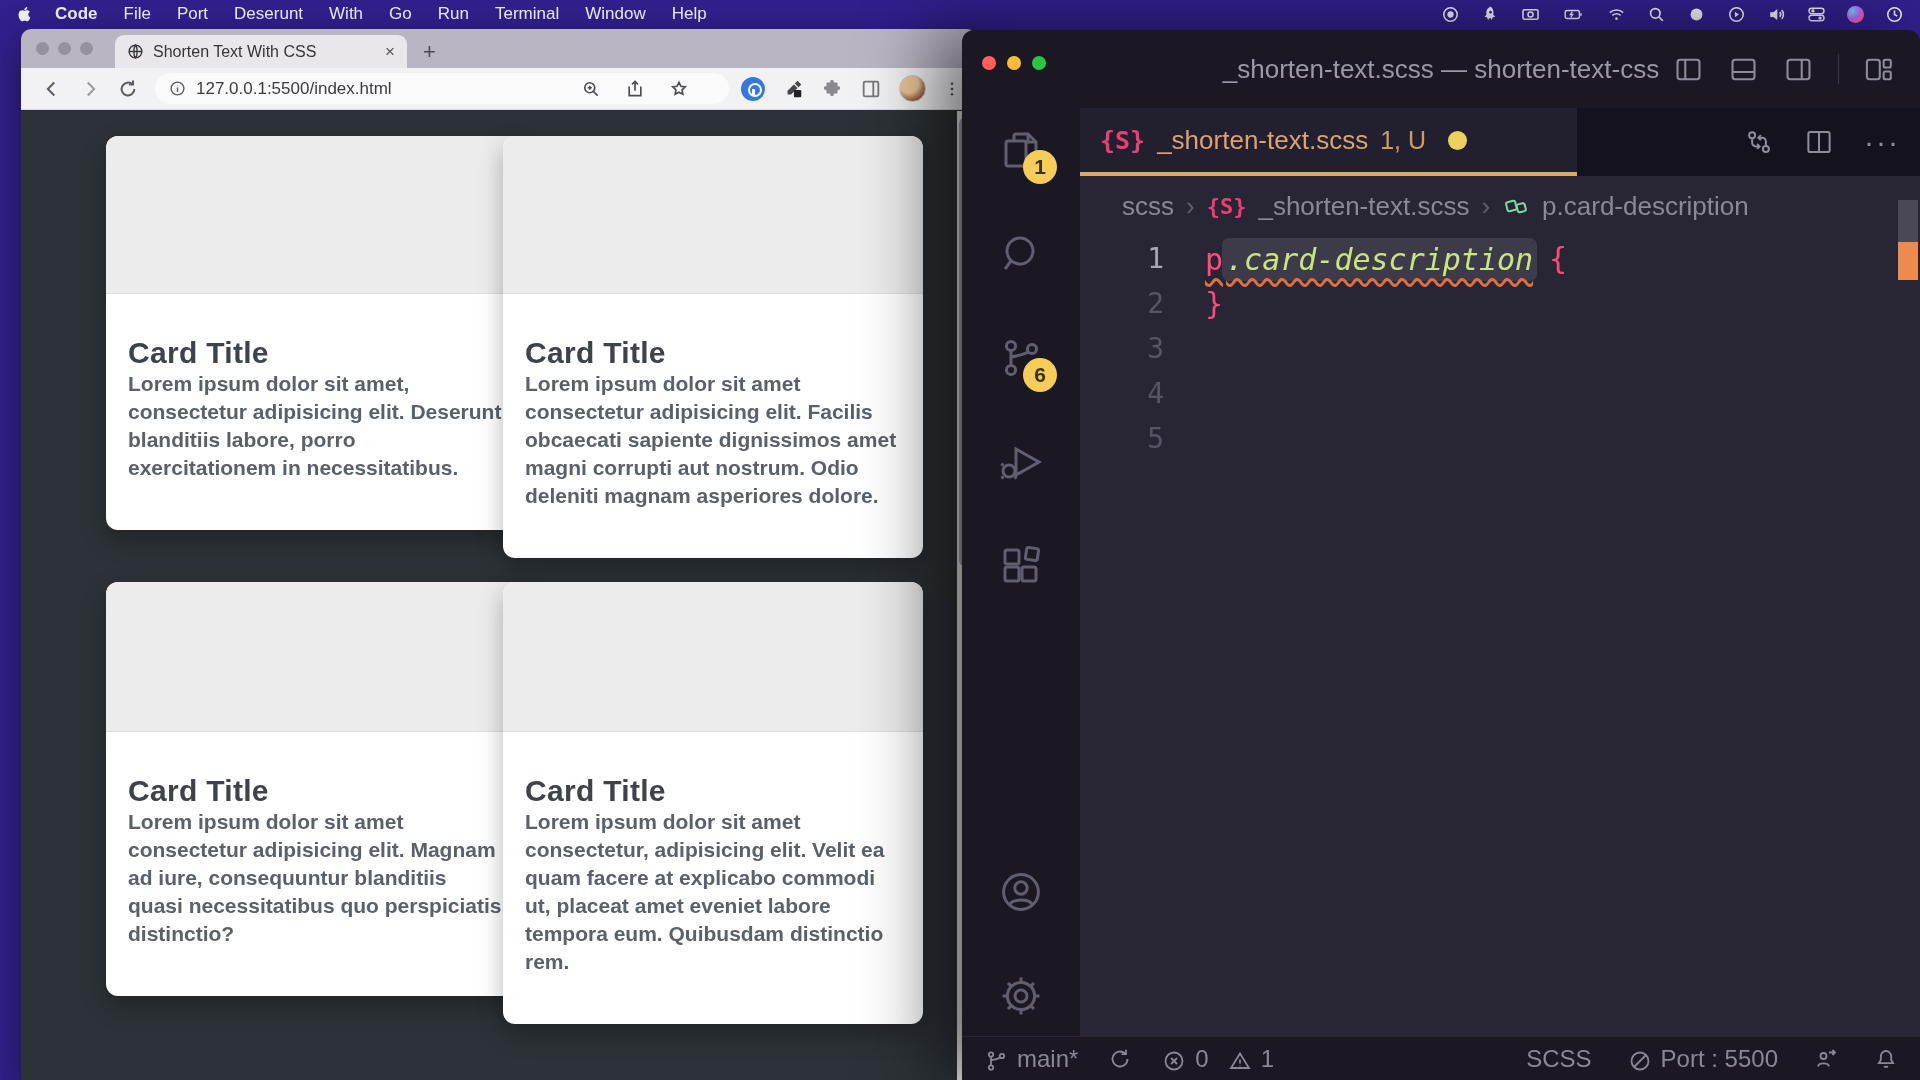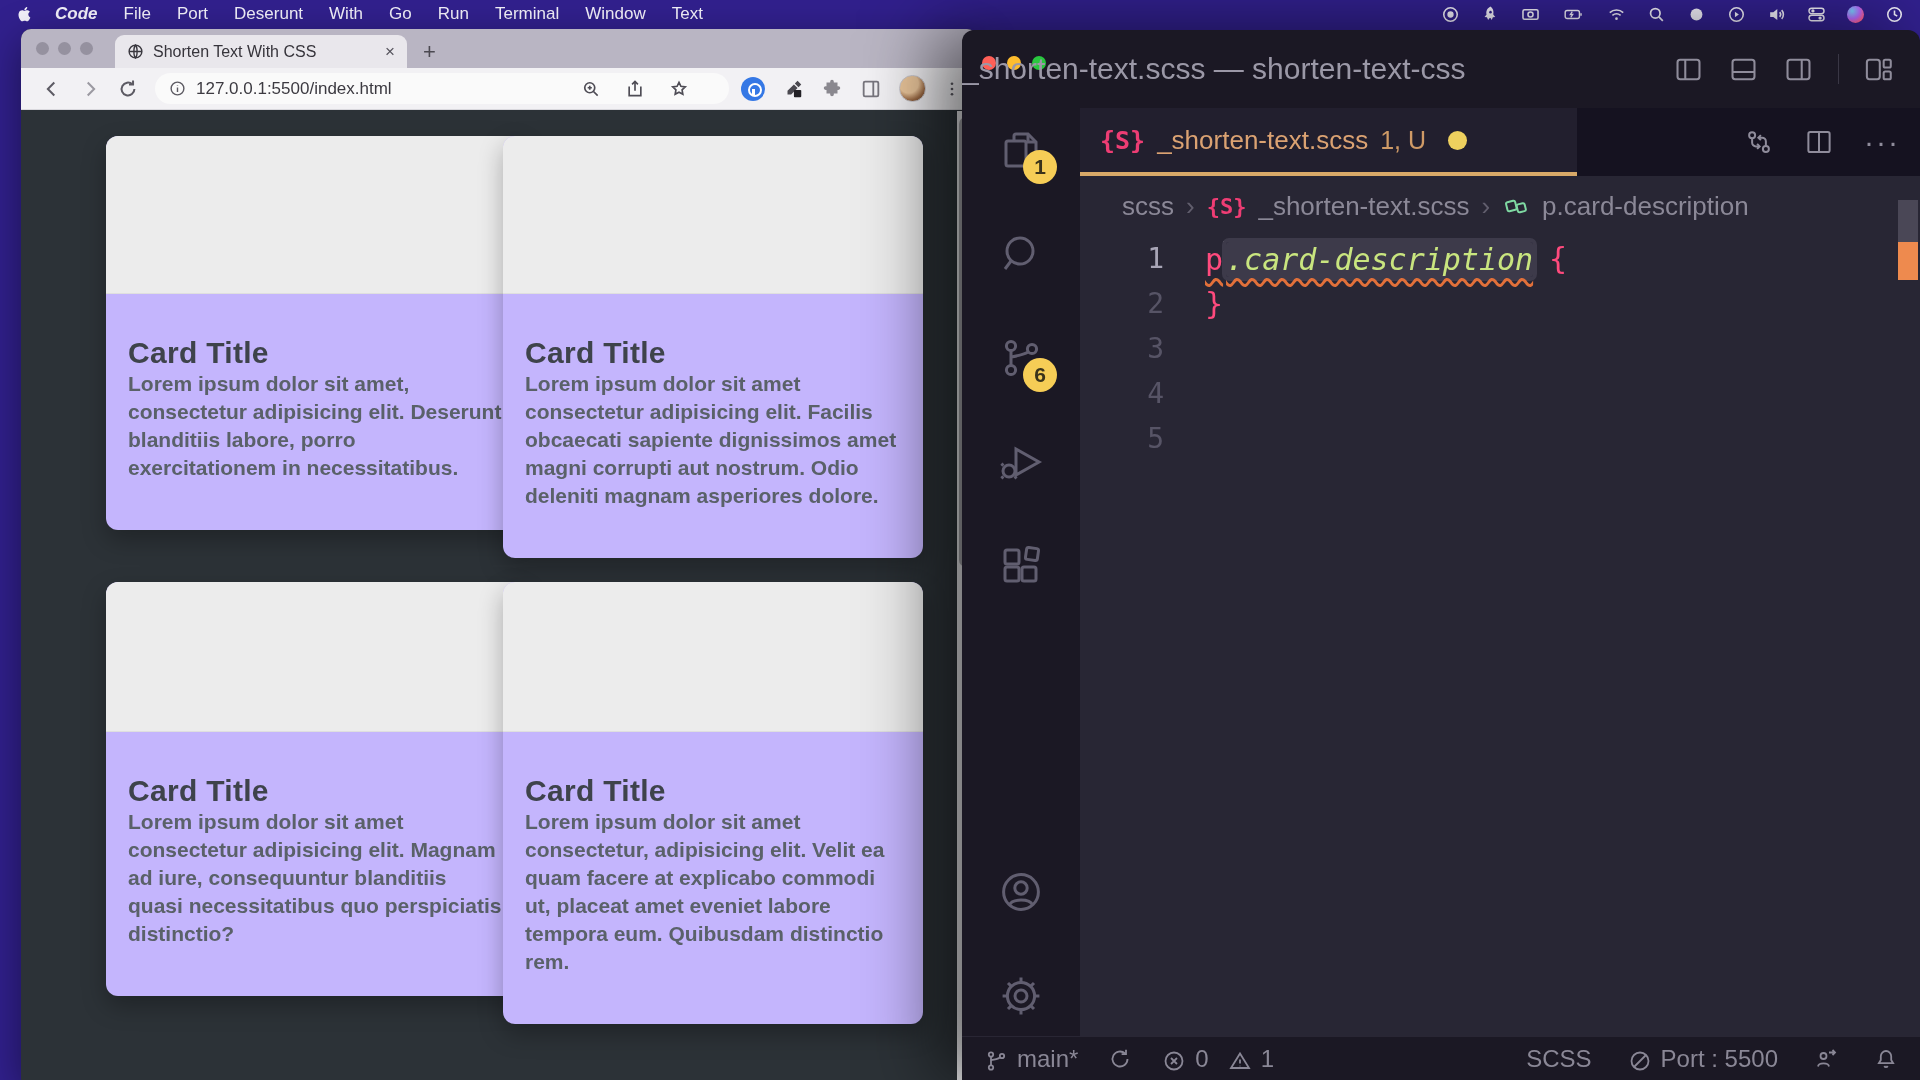--- a/index.html
+++ b/index.html
@@ -4,21 +4,21 @@
 <style>
   * { margin:0; padding:0; box-sizing:border-box; }
   html,body { width:1920px; height:1080px; overflow:hidden; }
   body { font-family:"Liberation Sans", sans-serif; background:#31208d; position:relative; }
   svg { display:block; }
 
   
   .menubar { height:28px; background:#31208d; display:flex; align-items:center; padding:0 16px; color:#f2f0fa; }
   .mb-left { display:flex; align-items:center; gap:4px; }
   .mb-item { font-size:17px; padding:0 11px; color:#f2f0fa; }
-  .mb-item.app { font-weight:700;font-style:italic; }
+  .mb-item.app { font-weight:700; }
   .mb-apple { margin-right:6px; }
   .mb-right { margin-left:auto; display:flex; align-items:center; gap:21px; }
   .mb-ic { width:19px; height:19px; color:#f2f0fa; }
   .siri-orb { width:17px; height:17px; border-radius:50%;
     background:radial-gradient(circle at 30% 30%, #7ad0ff 0%, #b96bff 45%, #ff5f8f 75%, #2e1a6e 100%); }
 
   
   .browser { position:absolute; left:21px; top:29px; width:956px; bottom:0;
     border-radius:10px 10px 0 0; overflow:hidden; box-shadow:0 12px 40px rgba(0,0,0,.45); background:#2c3237; }
   .tabstrip { height:39px; background:#b9b5c3; display:flex; align-items:flex-end; position:relative; }
@@ -44,37 +44,37 @@
   .onep::before { content:""; position:absolute; left:10.5px; top:12px; width:3px; height:7px; background:#fff; z-index:2; }
   .ext-ic { width:22px; height:22px; color:#77757d; }
   .avatar { width:27px; height:27px; border-radius:50%;
     background:radial-gradient(circle at 35% 30%, #ecc79c 0 40%, #9c6a44 70%, #5d4030 100%); border:1px solid #c9c7cd; }
   .dots3 { width:18px; height:22px; color:#5c5a63; }
 
   
   .bcontent { position:absolute; top:82px; left:0; right:0; bottom:0; background:#2c3237; overflow:hidden; }
   .cards { position:absolute; left:85px; top:25px; display:grid; grid-template-columns:372px 372px;
     column-gap:25px; row-gap:24px; align-items:start; }
-  .card { width:420px; background:#c4b5fd; border-radius:12px; overflow:hidden; box-shadow:0 10px 24px rgba(0,0,0,.28); }
+  .card { width:420px; background:#ffffff; border-radius:12px; overflow:hidden; box-shadow:0 10px 24px rgba(0,0,0,.28); }
   .card .ph { height:158px; background:#ececec; border-bottom:1px solid #dfdfdf; }
   .card.row2 .ph { height:150px; }
   .card-body { padding:42px 22px 48px; }
   .card-title { font-size:30px; font-weight:800; color:#3e434b; letter-spacing:.3px; }
   .card-text { font-size:21px; font-weight:700; color:#5a6169; line-height:28px; }
   .bscroll { position:absolute; right:0; top:0; bottom:0; width:20px; background:#e9e9eb; }
   .bscroll .thumb { position:absolute; left:2px; right:2px; top:6px; height:450px; background:#a6a6aa; border-radius:7px; }
 
   
   .vscode { position:absolute; left:962px; top:30px; right:0; bottom:0; background:#1b1824;
     border-radius:12px 12px 0 0; box-shadow:-28px 0 70px rgba(0,0,0,.55); overflow:hidden; }
   .vtitle { height:78px; position:relative; display:flex; align-items:center; }
   .vlights { position:absolute; left:20px; top:26px; display:flex; gap:11px; }
   .vl { width:14px; height:14px; border-radius:50%; }
   .vl.red{background:#ff5f57} .vl.yel{background:#febc2e} .vl.grn{background:#29c73f}
-  .vtitle-text { position:absolute; left:0; right:0; text-align:left; font-size:30px; color:#9b98a7; }
+  .vtitle-text { position:absolute; left:0; right:0; text-align:center; font-size:26px; color:#9b98a7; }
   .vtitle-actions { position:absolute; right:26px; display:flex; align-items:center; gap:24px; color:#8f8c9b; }
   .vt-ic { width:31px; height:31px; }
   .vt-sep { width:1px; height:30px; background:#3a3745; }
 
   .vmiddle { position:absolute; top:78px; left:0; right:0; bottom:44px; display:flex; }
   .activity { width:118px; display:flex; flex-direction:column; align-items:center; padding:18px 0 16px; gap:56px; }
   .act-ic { width:48px; height:48px; color:#615e70; position:relative; }
   .act-ic svg { width:48px; height:48px; }
   .badge { position:absolute; right:-12px; bottom:-10px; width:34px; height:34px; border-radius:50%;
     background:#f6cd56; color:#3a331b; font-size:21px; font-weight:700; display:flex; align-items:center; justify-content:center; }
@@ -130,21 +130,21 @@
     </span>
     <span class="mb-item app">Code</span>
     <span class="mb-item">File</span>
     <span class="mb-item">Port</span>
     <span class="mb-item">Deserunt</span>
     <span class="mb-item">With</span>
     <span class="mb-item">Go</span>
     <span class="mb-item">Run</span>
     <span class="mb-item">Terminal</span>
     <span class="mb-item">Window</span>
-    <span class="mb-item">Text</span>
+    <span class="mb-item">Help</span>
   </div>
   <div class="mb-right">
     <svg class="mb-ic" viewBox="0 0 24 24" fill="none" stroke="currentColor" stroke-width="2">
         <circle cx="12" cy="12" r="8.5"></circle>
         <circle cx="12" cy="12" r="3" fill="currentColor"></circle>
       </svg>
     <svg class="mb-ic" viewBox="0 0 24 24" fill="currentColor">
         <path d="M12 2c3 2 4.5 6 3.5 10l2.5 3-3 .5-1.5 3.5-1.5-2.5h-1L9 19l-1.5-3.5-3-.5 2.5-3C6 8 8 4 12 2z"></path>
         <circle cx="12" cy="9" r="1.6" fill="#31208d"></circle>
       </svg>

